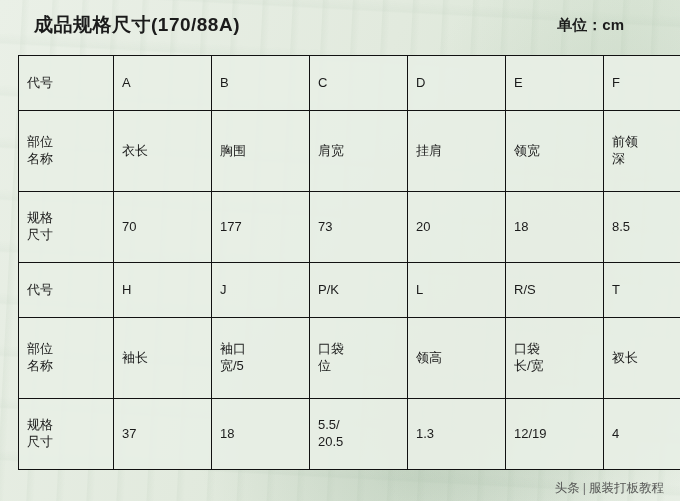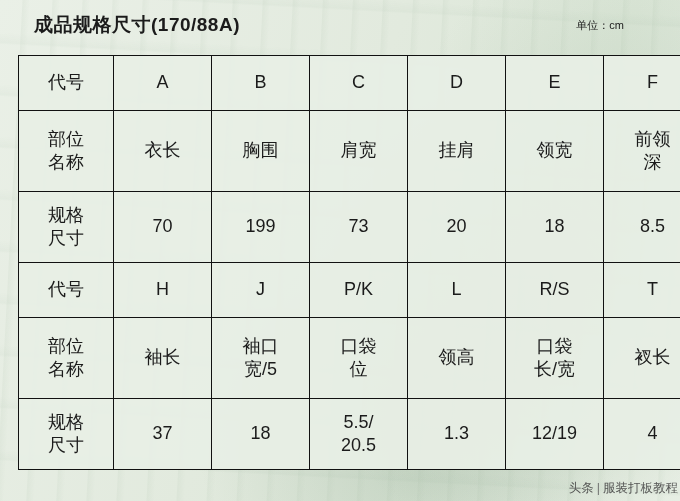--- a/index.html
+++ b/index.html
@@ -54,57 +54,56 @@
     align-items: center;
     justify-content: space-between;
   }
   .doc-title {
     font-size: 19px;
     font-weight: bold;
     letter-spacing: 0.5px;
     white-space: nowrap;
   }
   .doc-unit {
-    font-size: 11px;
-    font-weight: normal;
+    font-size: 15px;
+    font-weight: bold;
     white-space: nowrap;
     padding-right: 34px;
   }
   table.spec {
     position: absolute;
     top: 55px;
     left: 18px;
     width: 646px;
     border-collapse: collapse;
     table-layout: fixed;
     background: rgba(233, 240, 230, 0.80);
   }
   table.spec td {
     border: 1px solid #111;
     padding: 6px 8px;
-    font-size: 18px;
+    font-size: 13px;
     line-height: 1.30;
     vertical-align: middle;
     word-break: break-all;
     background: rgba(232, 239, 229, 0.72);
-    text-align: center;
   }
   td.label-col {
     width: 78px;
   }
   td.data-col {
     width: 81px;
   }
   tr.r-code td { height: 42px; }
   tr.r-part td { height: 68px; }
   tr.r-size td { height: 58px; }
   .cell-lines span { display: block; }
   .watermark {
     position: absolute;
-    right: 2px;
+    right: 16px;
     bottom: 4px;
     z-index: 2;
     font-size: 12.5px;
     color: #4a4a4a;
     opacity: 0.92;
     white-space: nowrap;
   }
   .watermark .wm-sep {
     margin: 0 3px;
     color: #6a6a6a;
@@ -213,21 +212,21 @@
             <span>尺寸</span>
           </div>
         </td>
         <td class="data-col">
           <div class="cell-lines">
               <span>70</span>
             </div>
         </td>
         <td class="data-col">
           <div class="cell-lines">
-              <span>199</span>
+              <span>177</span>
             </div>
         </td>
         <td class="data-col">
           <div class="cell-lines">
               <span>73</span>
             </div>
         </td>
         <td class="data-col">
           <div class="cell-lines">
               <span>20</span>

